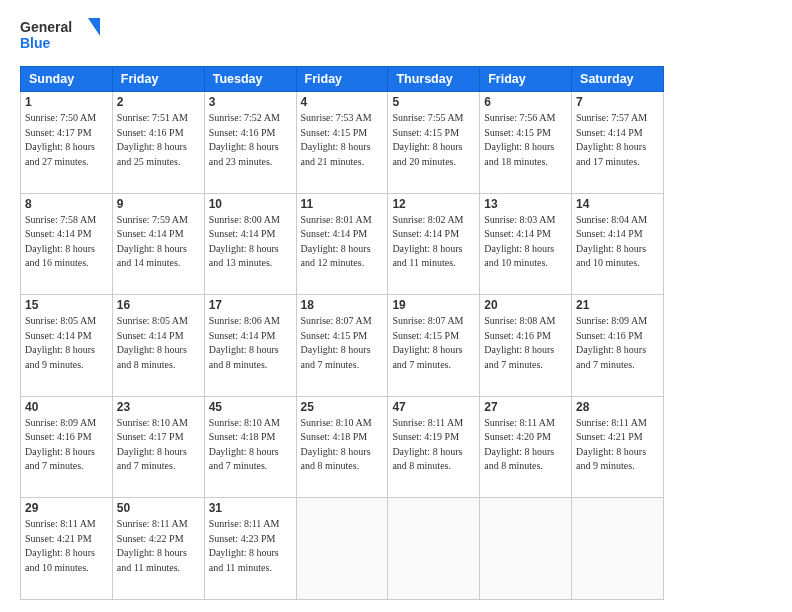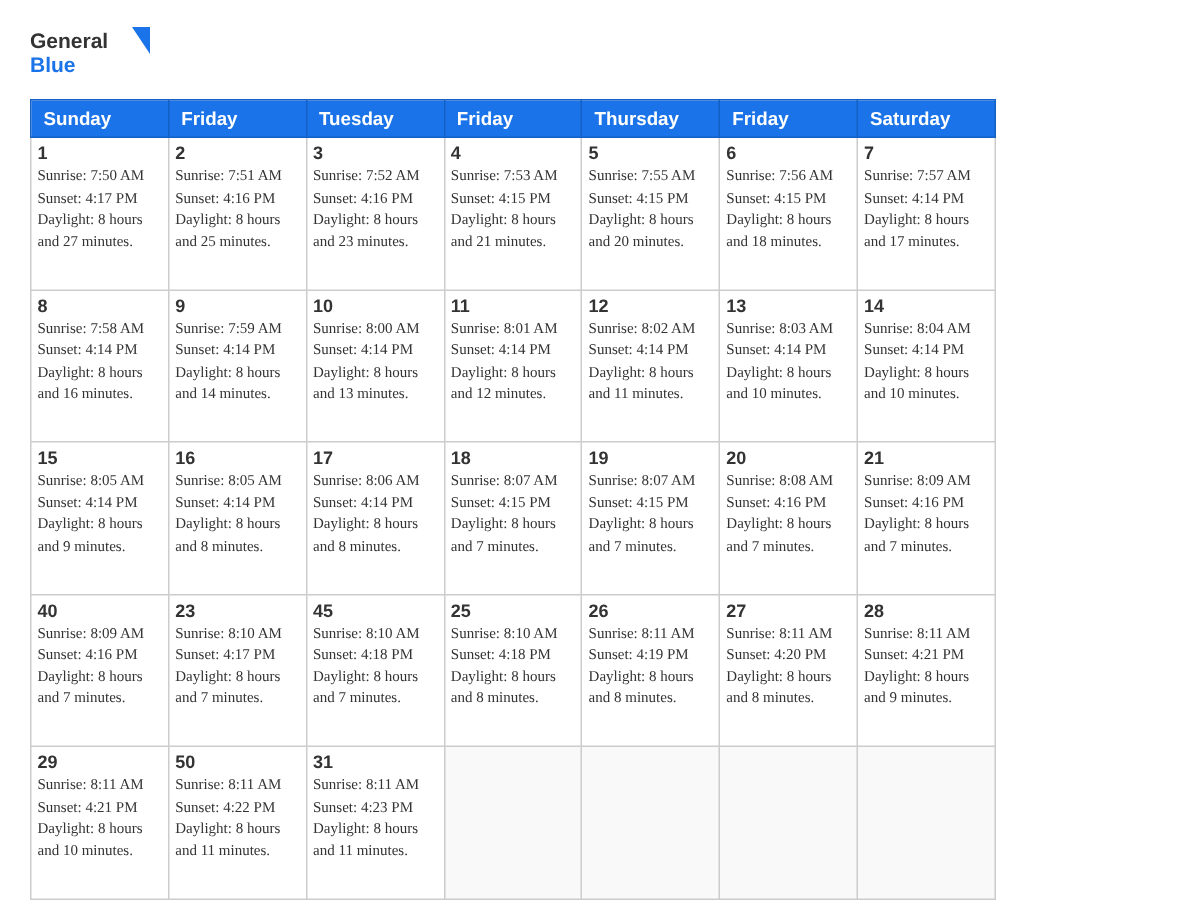--- a/index.html
+++ b/index.html
@@ -214,21 +214,21 @@
           </td>
           <td>
             <span class="day-num">45</span>
             <div class="day-info">Sunrise: 8:10 AM<br>Sunset: 4:18 PM<br>Daylight: 8 hours and 7 minutes.</div>
           </td>
           <td>
             <span class="day-num">25</span>
             <div class="day-info">Sunrise: 8:10 AM<br>Sunset: 4:18 PM<br>Daylight: 8 hours and 8 minutes.</div>
           </td>
           <td>
-            <span class="day-num">26</span>
+            <span class="day-num">47</span>
             <div class="day-info">Sunrise: 8:11 AM<br>Sunset: 4:19 PM<br>Daylight: 8 hours and 8 minutes.</div>
           </td>
           <td>
             <span class="day-num">27</span>
             <div class="day-info">Sunrise: 8:11 AM<br>Sunset: 4:20 PM<br>Daylight: 8 hours and 8 minutes.</div>
           </td>
           <td>
             <span class="day-num">28</span>
             <div class="day-info">Sunrise: 8:11 AM<br>Sunset: 4:21 PM<br>Daylight: 8 hours and 9 minutes.</div>
           </td>

